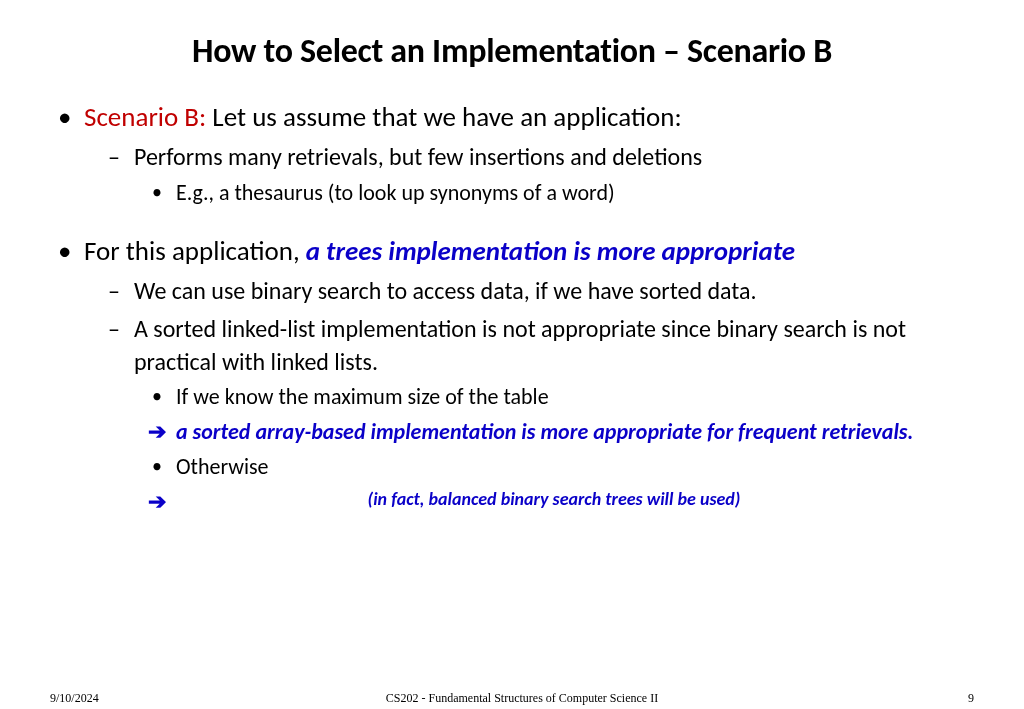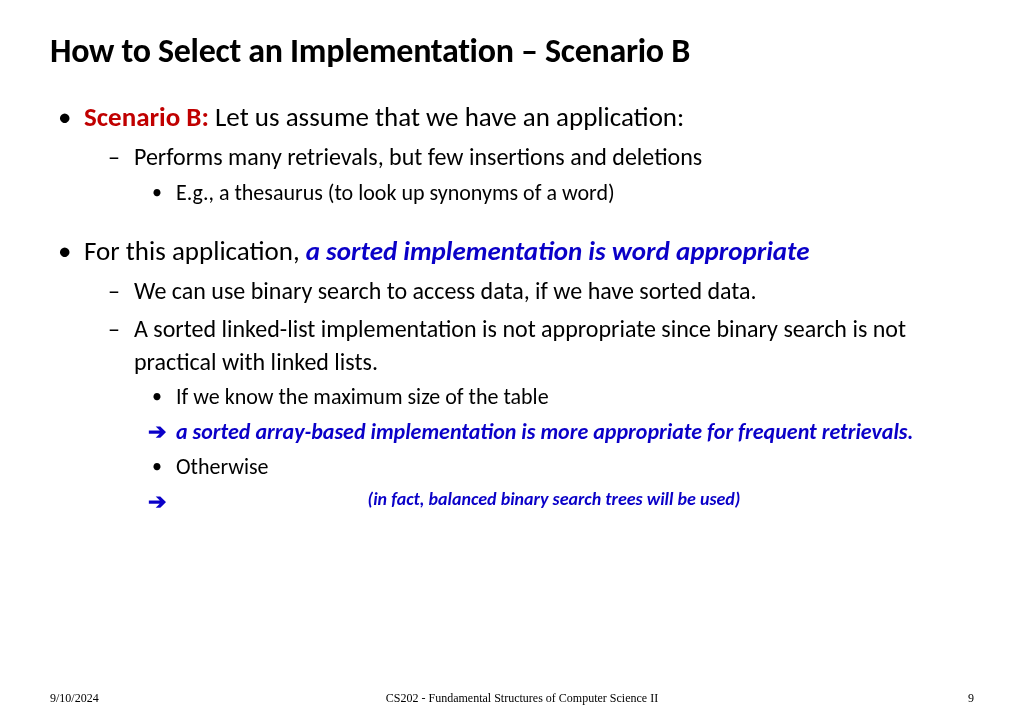--- a/index.html
+++ b/index.html
@@ -11,20 +11,21 @@
     color: #000;
     overflow: hidden;
   }
   .slide {
     position: relative;
     width: 1024px;
     height: 709px;
     padding: 30px 50px 0 50px;
   }
   .title {
+    text-align: center;
     font-size: 34px;
     font-weight: 700;
     margin-bottom: 28px;
     letter-spacing: -0.3px;
   }
   ul.lvl1 {
     list-style: none;
     padding-left: 0;
   }
   ul.lvl1 > li {
@@ -34,21 +35,21 @@
     line-height: 1.35;
     margin-bottom: 24px;
   }
   ul.lvl1 > li::before {
     content: "•";
     position: absolute;
     left: 8px;
     top: 0;
     font-size: 27px;
   }
-  .red-bold { color: #c00000; font-weight: 700; }
+  .red-bold { color: #c00000; font-weight: 400; }
   .blue-italic-bold { color: #0a00c8; font-style: italic; font-weight: 700; }
   ul.lvl2 {
     list-style: none;
     padding-left: 0;
     margin-top: 6px;
   }
   ul.lvl2 > li {
     position: relative;
     padding-left: 50px;
     font-size: 24px;
@@ -130,21 +131,21 @@
         <li>
           <span>Performs many retrievals, but few insertions and deletions</span>
           <ul class="lvl3">
             <li class="dot">E.g., a thesaurus (to look up synonyms of a word)</li>
           </ul>
         </li>
       </ul>
     </li>
 
     <li>
-      <span>For this application, </span><span class="blue-italic-bold">a sorted implementation is word appropriate</span>
+      <span>For this application, </span><span class="blue-italic-bold">a trees implementation is more appropriate</span>
       <ul class="lvl2">
         <li>We can use binary search to access data, if we have sorted data.</li>
         <li>
           <span>A sorted linked-list implementation is not appropriate since binary search is not practical with linked lists.</span>
           <ul class="lvl3">
             <li class="dot">If we know the maximum size of the table</li>
             <li class="arrow-line">
               <span class="arrow">➔</span>
               <span class="blue-italic-bold">a sorted array-based implementation is more appropriate for frequent retrievals.</span>
             </li>

